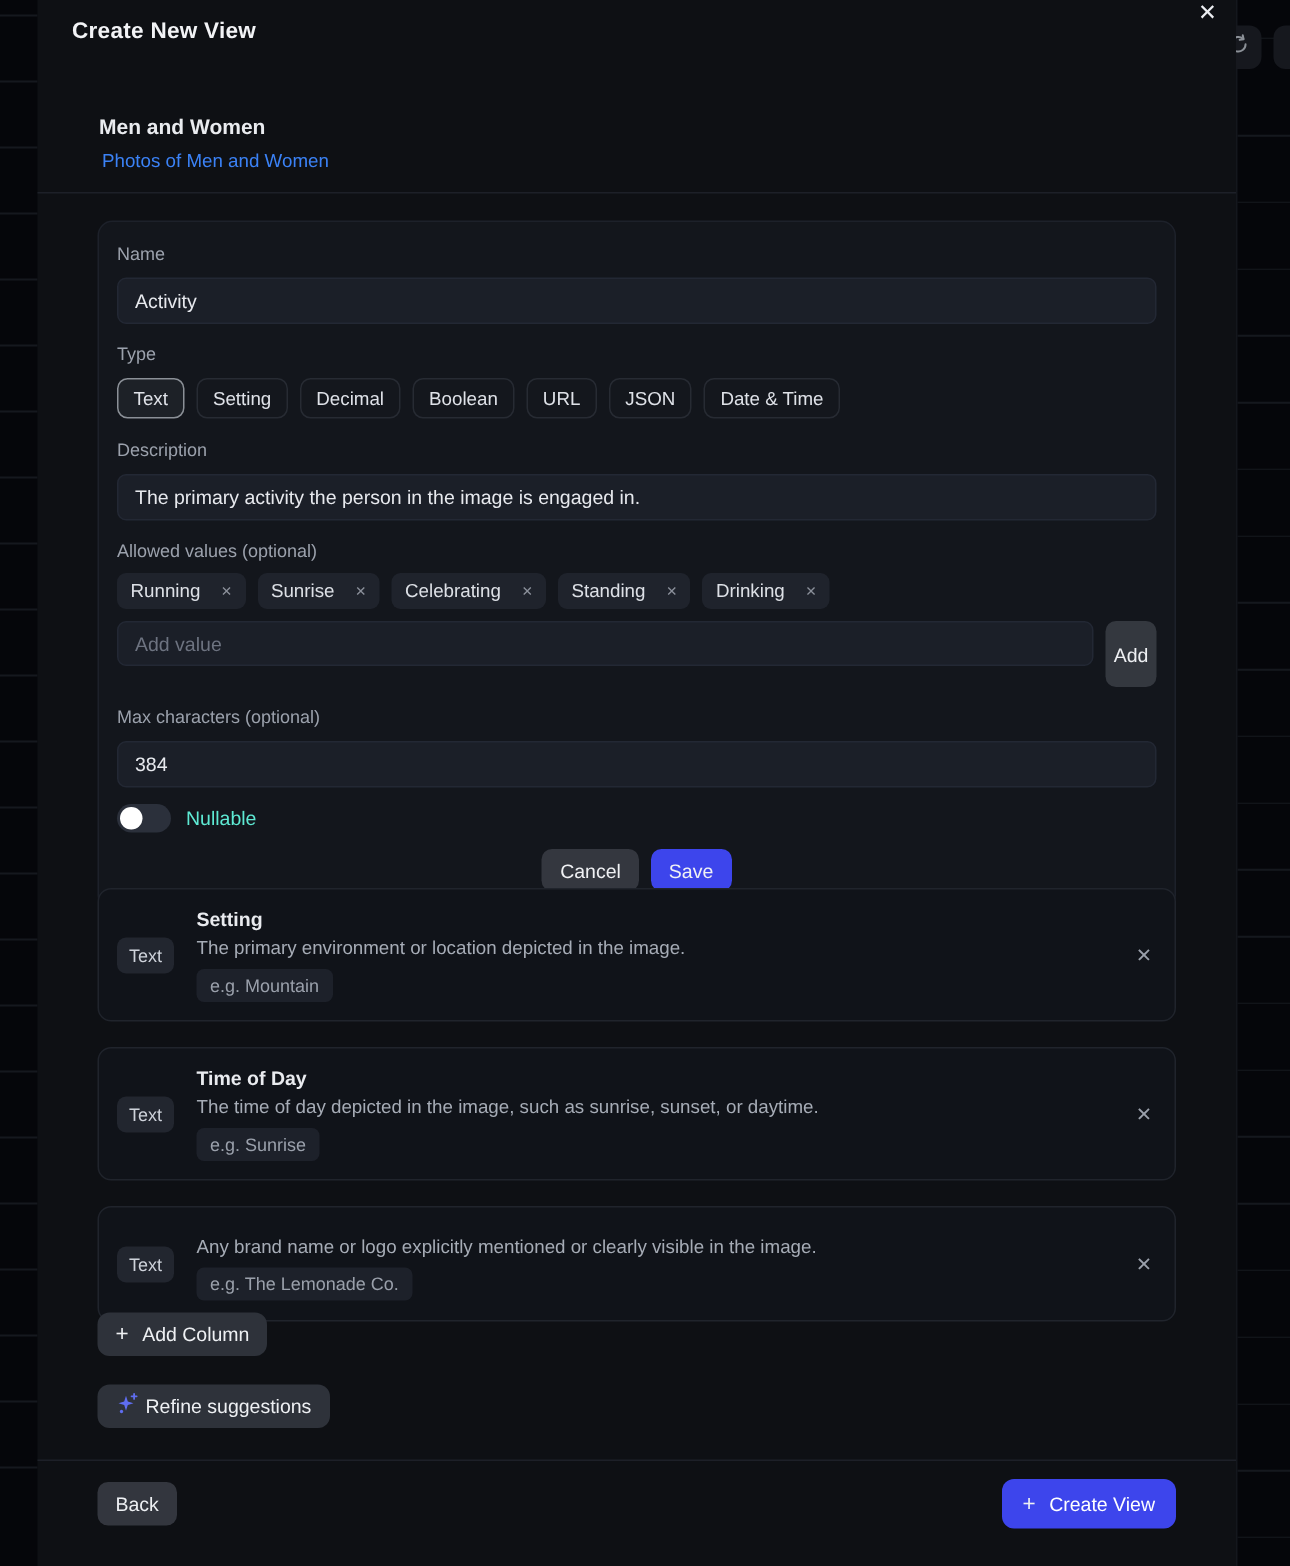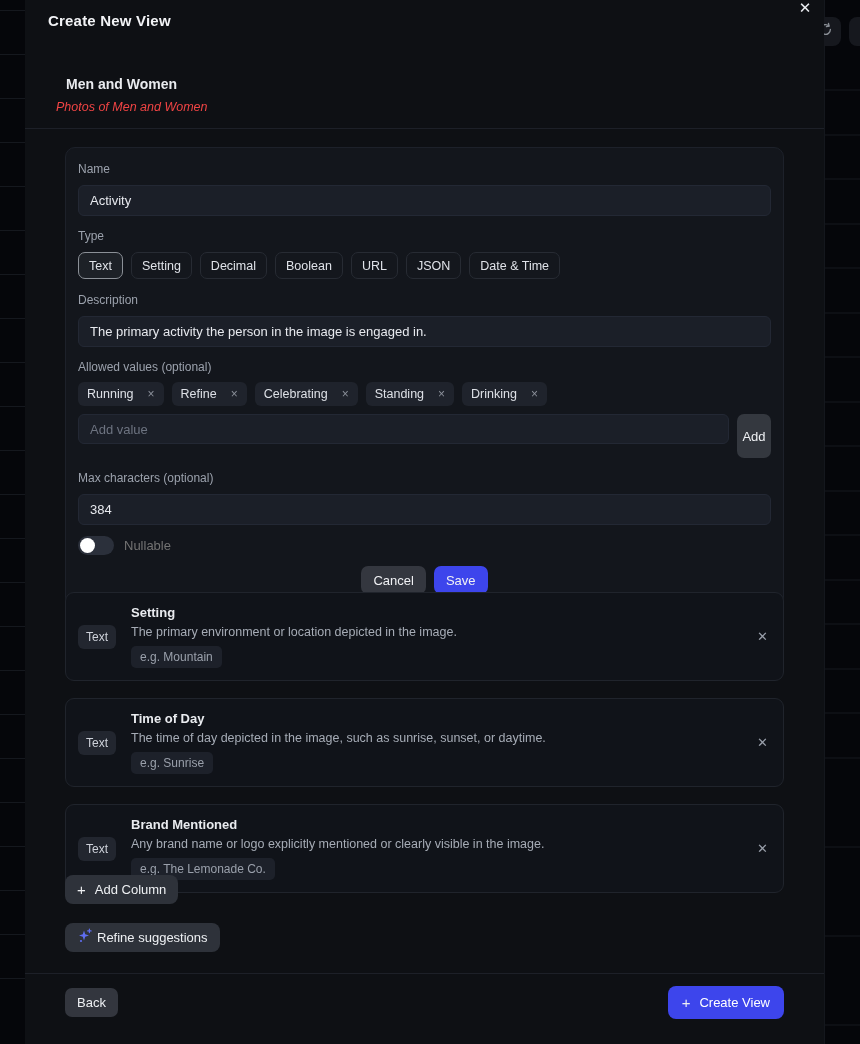--- a/index.html
+++ b/index.html
@@ -38,21 +38,21 @@
   .modal-title {
     position:absolute; left:23px; top:12px;
     font-size:15px; font-weight:700; color:#f2f3f6; letter-spacing:.2px;
   }
   .close-btn {
     position:absolute; left:770px; top:-2px; width:20px; height:20px;
     display:flex; align-items:center; justify-content:center;
     color:#eceef2; font-size:15px; cursor:pointer;
   }
   .view-name { position:absolute; left:41px; top:76px; font-size:14px; font-weight:600; color:#e9ebef; }
-  .view-desc { position:absolute; left:31px; top:100px; font-size:12.5px; color:#ef4444;font-style:italic; }
+  .view-desc { position:absolute; left:43px; top:100px; font-size:12.5px; color:#3b82f6; }
   .divider-top { position:absolute; left:0; top:128px; width:100%; height:1px; background:#1d2028; }
   .divider-bottom { position:absolute; left:0; top:973px; width:100%; height:1px; background:#1d2028; }
 
   
   .editor-card {
     position:absolute; left:40px; top:147px; width:719px;
     background:#13161c; border:1px solid #1d212a; border-radius:10px;
     padding:14px 12px 12px 12px;
   }
   .field-label { font-size:12px; color:#9ba1ac; line-height:15px; }
@@ -84,21 +84,21 @@
     width:34px; height:44px; border-radius:7px; background:#34383f; border:none;
     color:#eef0f3; font-size:13px; cursor:pointer; font-family:"Liberation Sans", sans-serif;
   }
   .nullable-row { display:flex; align-items:center; margin-top:11px; }
   .toggle {
     width:36px; height:19px; border-radius:10px; background:#2b303b; position:relative; cursor:pointer;
   }
   .toggle .knob {
     position:absolute; left:2px; top:2px; width:15px; height:15px; border-radius:50%; background:#ffffff;
   }
-  .nullable-label { margin-left:10px; font-size:13px; color:#737373; }
+  .nullable-label { margin-left:10px; font-size:13px; color:#5eead4; }
   .editor-actions { display:flex; justify-content:center; gap:8px; margin-top:11px; }
   .btn {
     height:28px; border-radius:7px; border:none; font-size:13px; color:#f0f1f4;
     display:inline-flex; align-items:center; cursor:pointer; padding:0 12px;
     font-family:"Liberation Sans", sans-serif;
   }
   .btn.gray { background:#34373f; }
   .btn.blue { background:#3d45ec; }
 
   
@@ -195,21 +195,21 @@
     <div class="field-label mt14">Description</div>
     <input class="text-input" type="text" value="The primary activity the person in the image is engaged in." style="">
 
     <div class="field-label mt13">Allowed values (optional)</div>
     <div class="chips-row">
       <div class="chip">
           <span>Running</span>
           <span class="x">×</span>
         </div>
       <div class="chip">
-          <span>Refine</span>
+          <span>Sunrise</span>
           <span class="x">×</span>
         </div>
       <div class="chip">
           <span>Celebrating</span>
           <span class="x">×</span>
         </div>
       <div class="chip">
           <span>Standing</span>
           <span class="x">×</span>
         </div>
@@ -255,21 +255,20 @@
       <div class="col-body">
         <div class="col-title">Time of Day</div>
         <div class="col-desc">The time of day depicted in the image, such as sunrise, sunset, or daytime.</div>
         <div class="col-example">e.g. Sunrise</div>
       </div>
       <div class="col-close">✕</div>
     </div>
     <div class="col-card">
       <div class="col-badge">Text</div>
       <div class="col-body">
-        <div class="col-title">Brand Mentioned</div>
         <div class="col-desc">Any brand name or logo explicitly mentioned or clearly visible in the image.</div>
         <div class="col-example">e.g. The Lemonade Co.</div>
       </div>
       <div class="col-close">✕</div>
     </div>
   </div>
 
   <button class="add-column-btn">
     <span class="plus-glyph">+</span>
     <span>Add Column</span>

